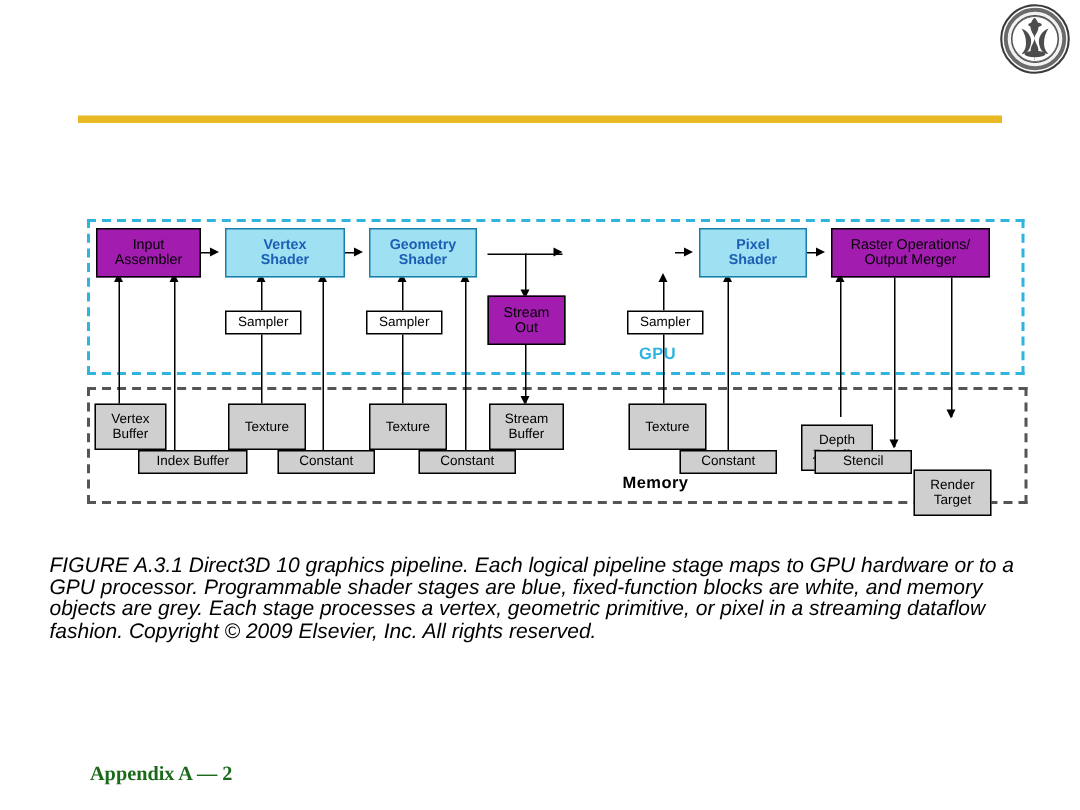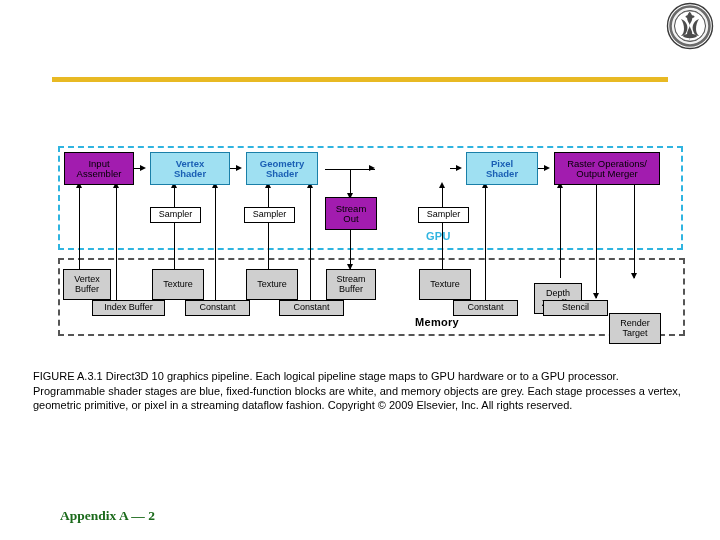--- a/index.html
+++ b/index.html
@@ -146,24 +146,25 @@
     border-bottom: 3.5px solid transparent;
     border-left: 6px solid #000;
     z-index: 2;
   }
 
   
   #caption {
     position: absolute;
     left: 33px; top: 369px;
     width: 660px;
-    font-size: 11px;
+    font-size: 14px;
     line-height: 14.6px;
     color: #000000;
     font-family: "Liberation Sans", sans-serif;
+    font-style: italic;
   }
 
   
   #footer-text {
     position: absolute;
     left: 60px; top: 508px;
     font-family: "Liberation Serif", serif;
     font-weight: bold;
     font-size: 13.5px;
     color: #1b6a1b;

